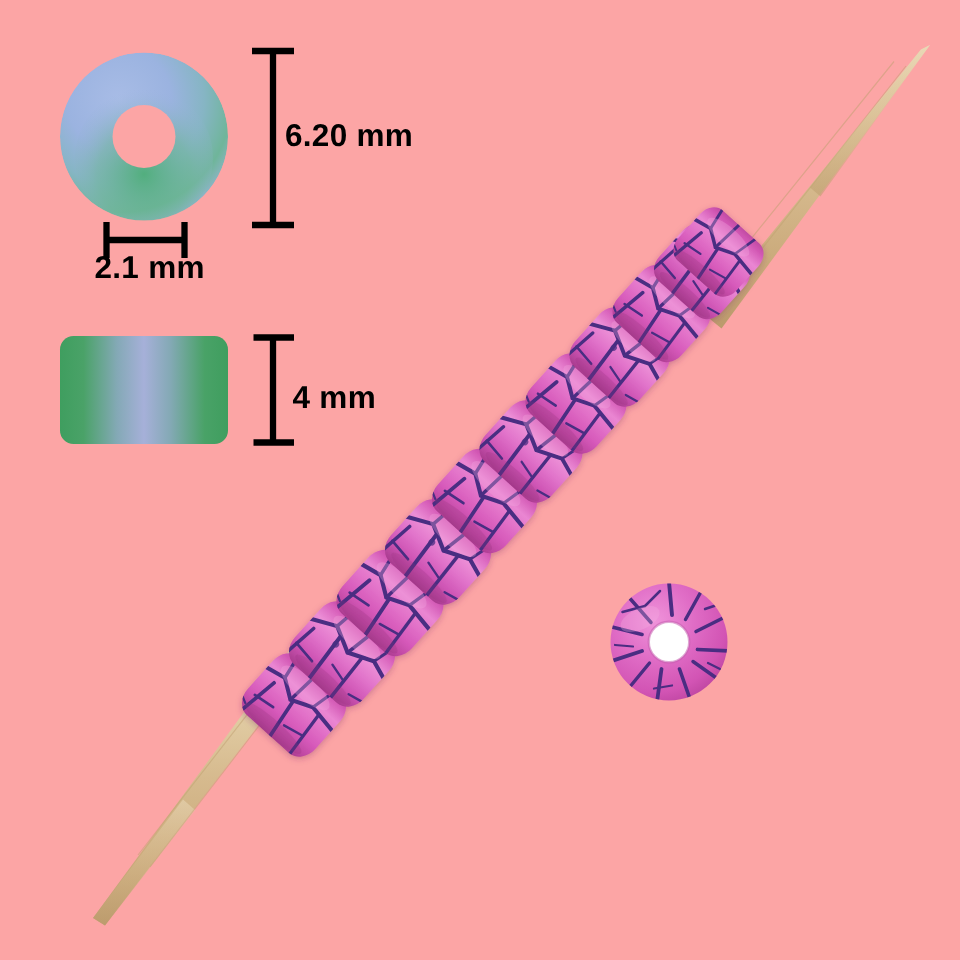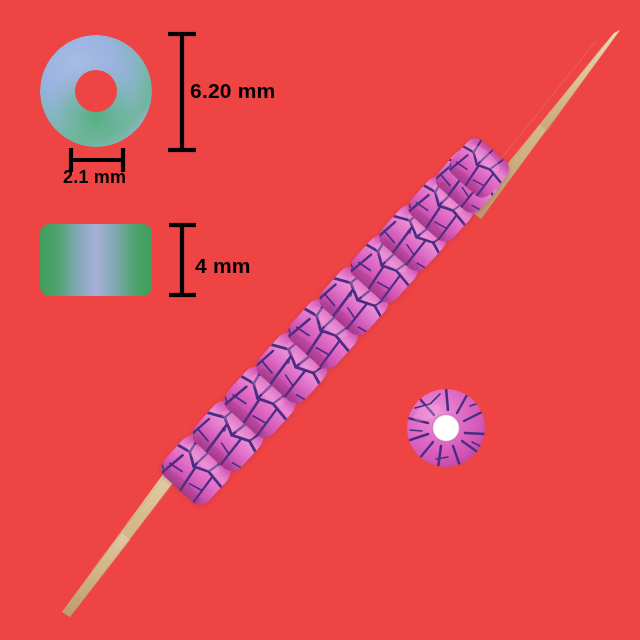--- a/index.html
+++ b/index.html
@@ -12,21 +12,21 @@
     height: 640px;
     position: relative;
     overflow: hidden;
     font-family: "Liberation Sans", sans-serif;
   }
   #stage {
     position: absolute;
     left: 0; top: 0;
     width: 640px;
     height: 640px;
-    background: #ef4444;
+    background: #fca5a5;
   }
   svg.layer {
     position: absolute;
     left: 0; top: 0;
     width: 640px;
     height: 640px;
   }
   .dim-text {
     position: absolute;
     font-family: "Liberation Sans", sans-serif;
@@ -36,21 +36,21 @@
     letter-spacing: 0.2px;
   }
   #label-od {
     left: 190px;
     top: 79px;
     font-size: 21px;
   }
   #label-hole {
     left: 63px;
     top: 167px;
-    font-size: 18px;
+    font-size: 21px;
   }
   #label-thick {
     left: 195px;
     top: 254px;
     font-size: 21px;
   }
 </style>
 </head>
 <body>
 

